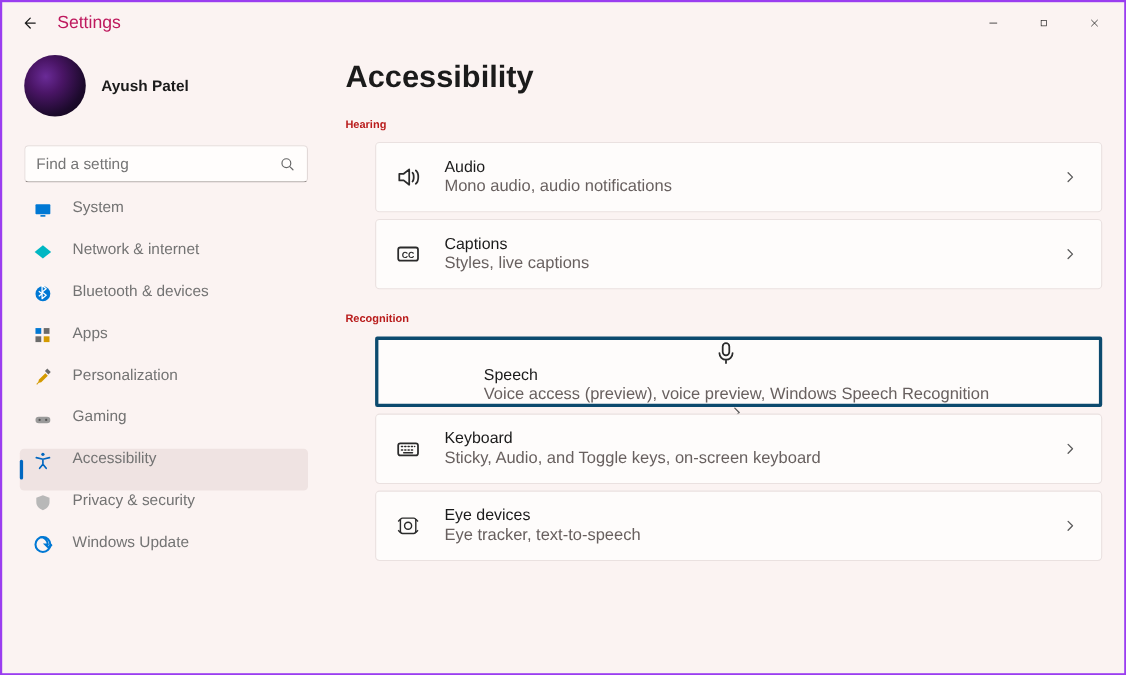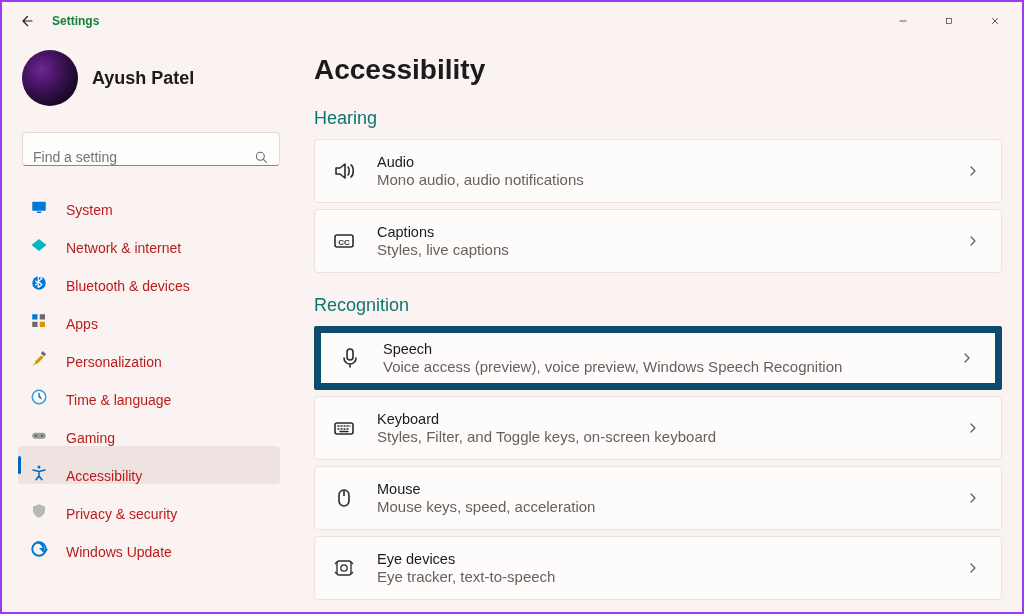--- a/index.html
+++ b/index.html
@@ -16,21 +16,21 @@
     height: 38px;
     display: flex; align-items: center;
     padding: 0 4px;
   }
   .back-btn {
     width: 40px; height: 38px;
     display:flex;align-items:center;justify-content:center;
     color:#1b1b1b;
   }
   .app-title {
-    font-size: 12px; font-weight: 700; color:#15803d;
+    font-size: 16px; font-weight: 400; color:#be185d;
     margin-left: 6px;
   }
   .win-controls {
     margin-left: auto;
     display:flex;
   }
   .win-btn {
     width: 46px; height: 34px;
     display:flex;align-items:center;justify-content:center;
     color:#1b1b1b;
@@ -48,45 +48,45 @@
     flex-shrink: 0;
   }
   .profile {
     display:flex; align-items:center; gap: 14px;
     padding: 4px 4px 14px 4px;
   }
   .avatar {
     width: 56px; height: 56px; border-radius: 50%;
     background: radial-gradient(circle at 35% 35%, #6a2b97 0%, #4a1566 30%, #1c0a2c 68%, #0a0510 100%);
   }
-  .username { font-size: 18px; font-weight: 600; color:#1b1b1b;}
+  .username { font-size: 14px; font-weight: 600; color:#1b1b1b;}
 
   .searchbox {
     margin: 12px 8px 14px 4px;
     height: 34px;
     background: #fffdfc;
     border: 1px solid #e2d9d8;
     border-bottom: 1.5px solid #8f8684;
     border-radius: 4px;
-    display:flex; align-items:flex-end;
+    display:flex; align-items:center;
     padding: 0 10px;
   }
   .searchbox input {
     border: none; outline: none; background: transparent;
     flex: 1; font-size: 14px; color:#5b5b5b;
   }
   .search-ico { color:#666; }
 
   .nav { margin-top: 4px; }
   .nav-item {
     height: 38px;
-    display:flex; align-items:flex-end;
+    display:flex; align-items:flex-start;
     padding: 0 10px 0 10px;
     border-radius: 4px;
-    font-size: 14px; color:#b91c1c;
+    font-size: 14px; color:#737373;
     position: relative;
     margin: 0 8px 0 0;
     cursor:pointer;
   }
   .nav-item .ico {
     width: 22px; height: 22px;
     display:flex;align-items:center;justify-content:center;
     margin-right: 16px;
   }
   .nav-item.selected {
@@ -100,36 +100,37 @@
   
   .content {
     flex:1;
     padding: 14px 20px 0 22px;
   }
   .page-title {
     font-size: 28px; font-weight: 600; color:#1b1b1b;
     margin-bottom: 22px;
   }
   .section-label {
-    font-size: 18px; font-weight: 400; color:#0f766e;
+    font-size: 10px; font-weight: 700; color:#b91c1c;
     margin-bottom: 10px;
   }
-  .cards { display:flex; flex-direction:column; gap:6px; margin-bottom: 22px;}
+  .cards { display:flex; flex-direction:column; gap:6px; margin-bottom: 22px; margin-left: 27px;}
   .card {
     background:#fefcfb;
     border:1px solid #eae1e0;
     border-radius:4px;
     height:64px;
     display:flex; align-items:center;
     padding: 0 20px 0 16px;
     cursor:pointer;
   }
   .card.highlighted {
-    border: 7px solid #0c4a6e;
+    border: 3px solid #0c4a6e;
     border-radius: 2px;
+    flex-direction: column;
   }
   .card-icon {
     width:26px; height:26px;
     display:flex;align-items:center;justify-content:center;
     margin-right: 20px;
     color:#2b2b2b;
   }
   .card-texts { flex:1; }
   .card-title { font-size:14.5px; color:#1b1b1b; }
   .card-sub { font-size:15px; color:#68605f; margin-top:1px;}
@@ -316,28 +317,20 @@
         <span class="ico">
             <svg width="18" height="18">
               <use href="#i-brush"></use>
             </svg>
           </span>
         <span>Personalization</span>
       </div>
       <div class="nav-item">
         <span class="ico">
             <svg width="18" height="18">
-              <use href="#i-clock"></use>
-            </svg>
-          </span>
-        <span>Time &amp; language</span>
-      </div>
-      <div class="nav-item">
-        <span class="ico">
-            <svg width="18" height="18">
               <use href="#i-gamepad"></use>
             </svg>
           </span>
         <span>Gaming</span>
       </div>
       <div class="nav-item selected">
         <span class="ico">
             <svg width="18" height="18">
               <use href="#i-access"></use>
             </svg>
@@ -421,37 +414,21 @@
           </span>
       </div>
       <div class="card">
         <span class="card-icon">
             <svg width="24" height="24">
               <use href="#i-keyboard"></use>
             </svg>
           </span>
         <div class="card-texts">
           <div class="card-title">Keyboard</div>
-          <div class="card-sub">Styles, Filter, and Toggle keys, on-screen keyboard</div>
-        </div>
-        <span class="chev">
-            <svg width="16" height="16">
-              <use href="#i-chev"></use>
-            </svg>
-          </span>
-      </div>
-      <div class="card">
-        <span class="card-icon">
-            <svg width="24" height="24">
-              <use href="#i-mouse"></use>
-            </svg>
-          </span>
-        <div class="card-texts">
-          <div class="card-title">Mouse</div>
-          <div class="card-sub">Mouse keys, speed, acceleration</div>
+          <div class="card-sub">Sticky, Audio, and Toggle keys, on-screen keyboard</div>
         </div>
         <span class="chev">
             <svg width="16" height="16">
               <use href="#i-chev"></use>
             </svg>
           </span>
       </div>
       <div class="card">
         <span class="card-icon">
             <svg width="24" height="24">

